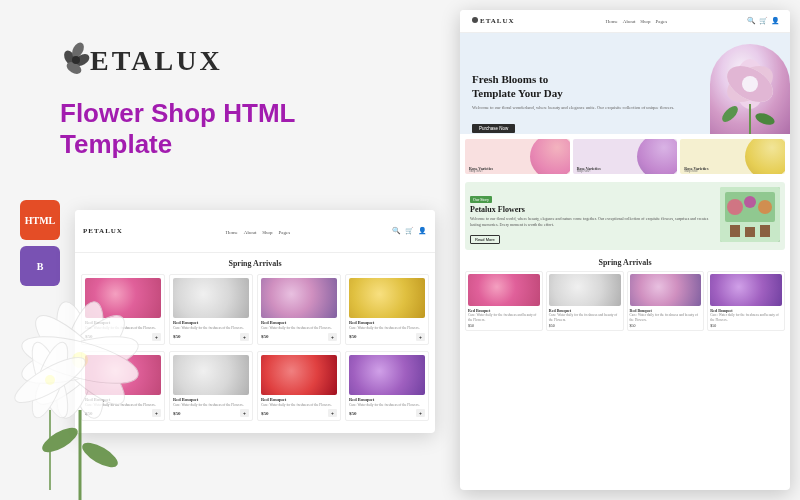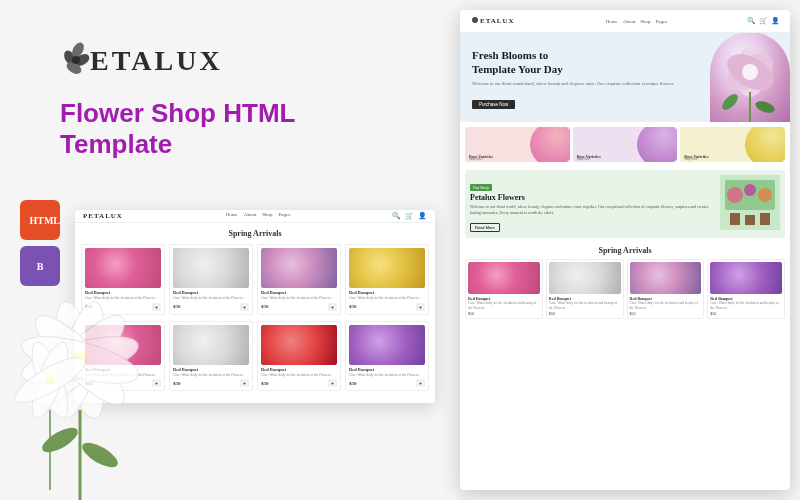--- a/index.html
+++ b/index.html
@@ -61,41 +61,41 @@
       height: 40px;
       border-radius: 6px;
       display: flex;
       align-items: center;
       justify-content: center;
       font-size: 10px;
       font-weight: bold;
       color: white;
     }
 
-    .badge-html { background: #e44d26; justify-content: flex-end; }
+    .badge-html { background: #e44d26; }
     .badge-bs { background: #7952b3; }
     .badge-sass { background: #cf649a; }
 
     
     .preview-card {
       position: absolute;
       left: 75px;
       top: 210px;
       width: 360px;
       background: white;
       border-radius: 4px;
       box-shadow: 0 4px 20px rgba(0,0,0,0.15);
       overflow: hidden;
     }
 
     .preview-nav {
       background: white;
-      padding: 2px 8px;
-      display: flex;
-      align-items: flex-start;
+      padding: 17px 8px;
+      display: flex;
+      align-items: flex-end;
       justify-content: space-between;
       border-bottom: 1px solid #eee;
       font-size: 6px;
     }
 
     .preview-nav-logo {
       font-size: 7px;
       font-weight: bold;
       letter-spacing: 1px;
       color: #2c2c2c;
@@ -222,24 +222,24 @@
 
     .rp-nav-icons {
       display: flex;
       gap: 3px;
       font-size: 7px;
       color: #666;
     }
 
     .rp-hero {
       background: #e8f0f8;
-      padding: 12px 12px 12px 12px;
+      padding: 12px 12px 0 12px;
       display: flex;
       align-items: flex-end;
-      height: 89px;
+      height: 101px;
       position: relative;
       overflow: hidden;
     }
 
     .rp-hero-text {
       flex: 1;
     }
 
     .rp-hero-title {
       font-size: 11px;

